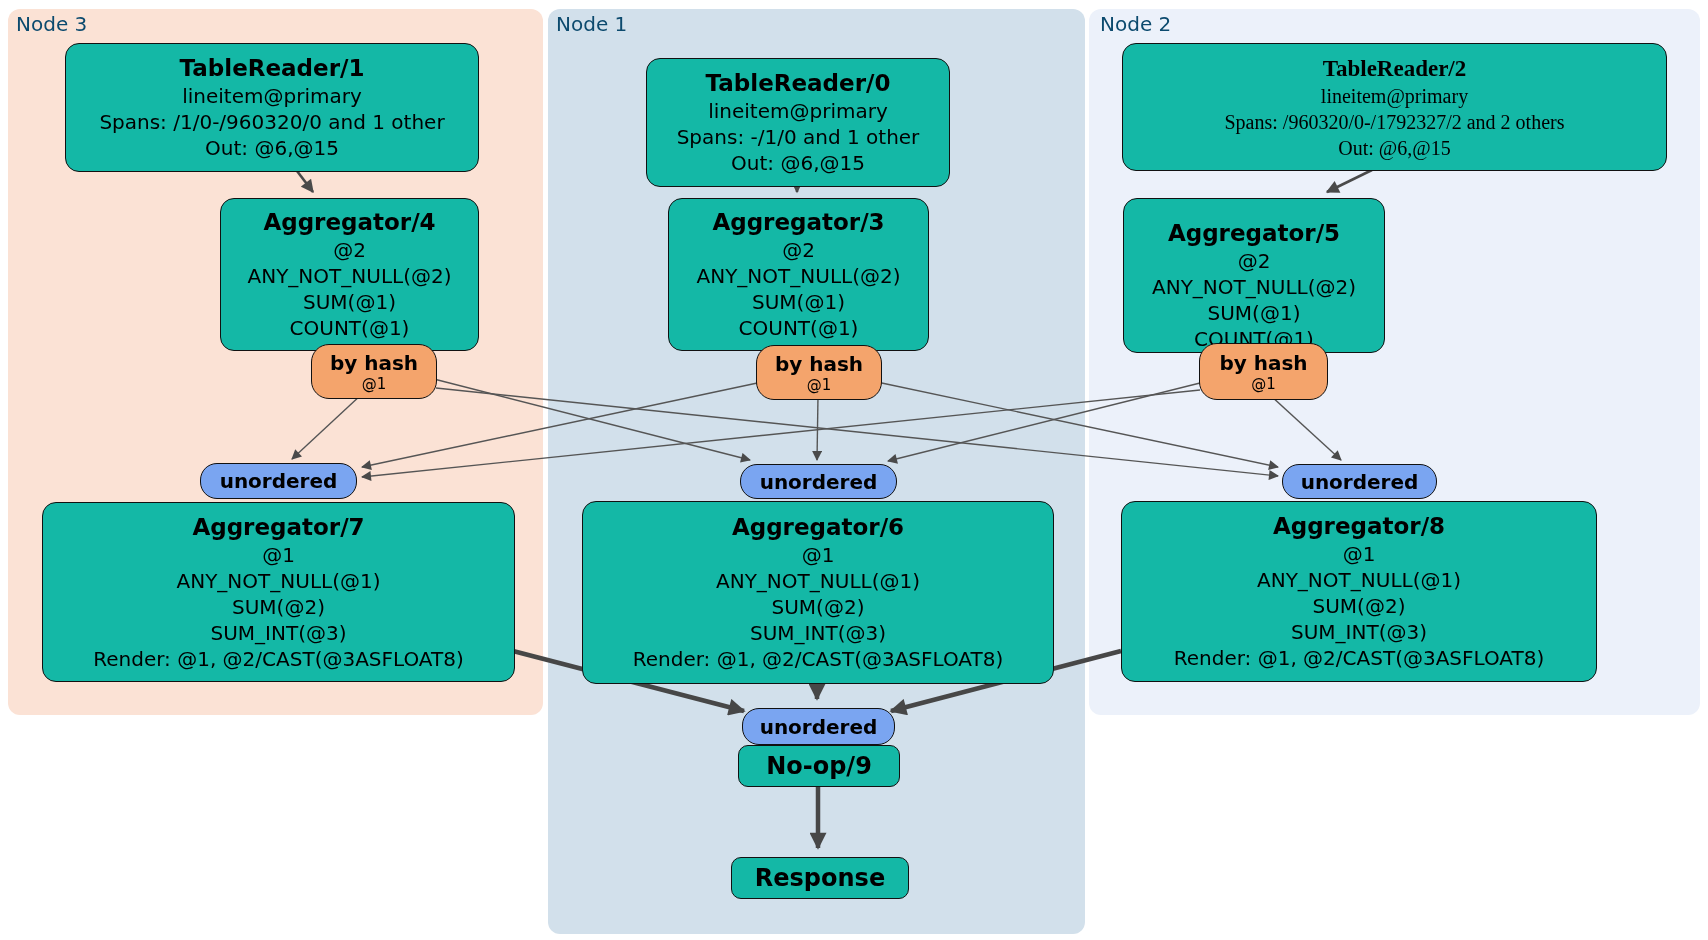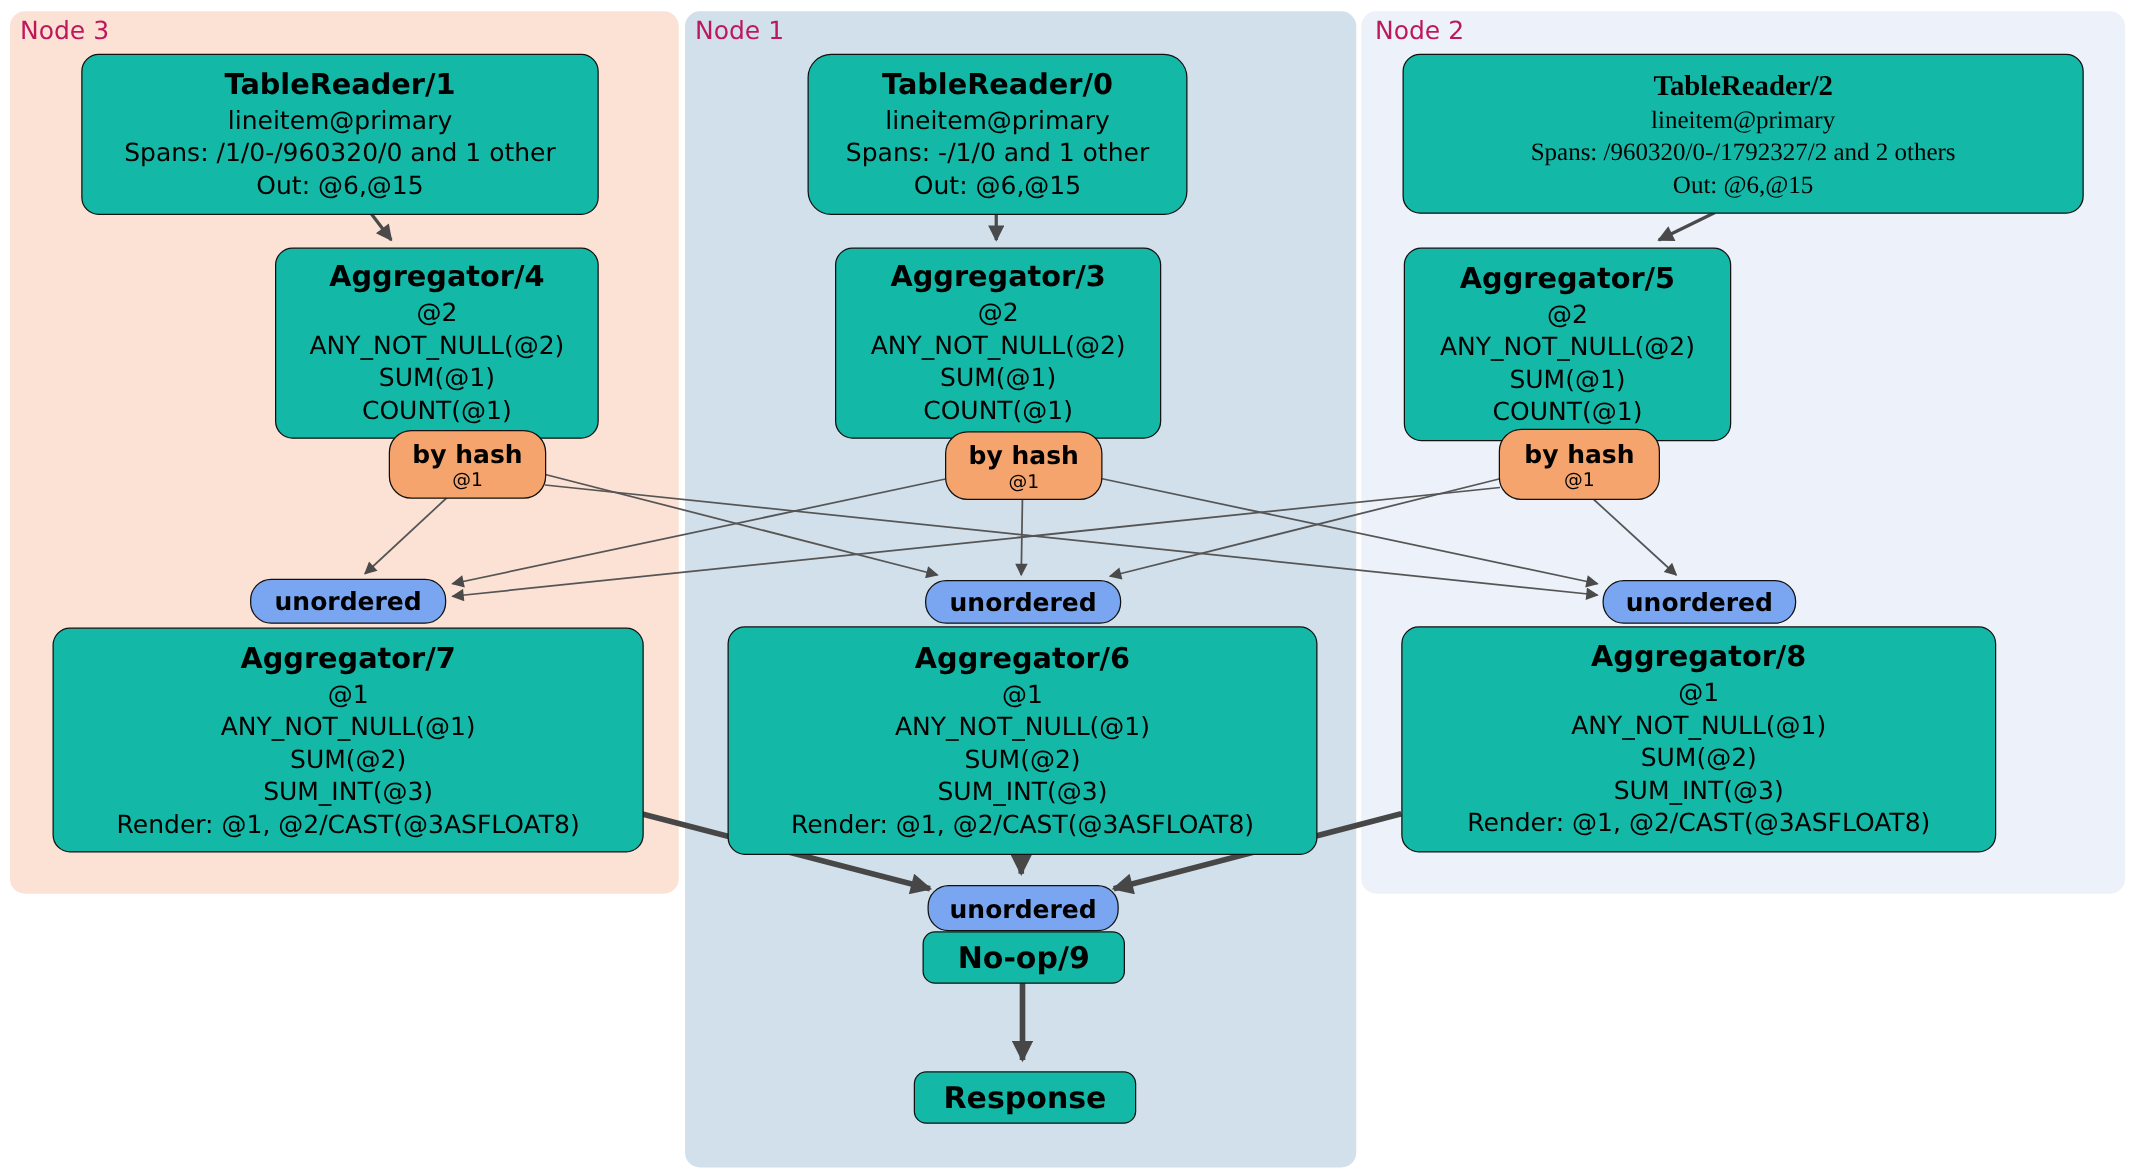--- a/index.html
+++ b/index.html
@@ -1,21 +1,21 @@
 <!DOCTYPE html>
 <html><head>
 <meta charset="utf-8">
 <style>
   html,body{margin:0;padding:0;background:#ffffff;}
   #canvas{
     position:relative;width:1708px;height:940px;overflow:hidden;
     font-family:"DejaVu Sans","Liberation Sans",sans-serif;color:#000;
   }
   .region{position:absolute;border-radius:12px;}
-  .region-label{position:absolute;font-size:20px;color:#be185d;}
+  .region-label{position:absolute;font-size:20px;color:#0c4a6e;}
   #edges{position:absolute;left:0;top:0;z-index:2;}
   .nbox{
     position:absolute;z-index:3;background:#14b8a6;border:1.7px solid #111;
     border-radius:14px;display:flex;flex-direction:column;justify-content:center;
     align-items:center;text-align:center;
   }
   .nbox .title{font-weight:bold;font-size:23px;line-height:29px;}
   .nbox .line{font-size:20px;line-height:26px;}
   .router{
     position:absolute;z-index:4;background:#f4a46c;border:1.7px solid #111;
@@ -110,21 +110,21 @@
 
   <div class="nbox" style="left:42px;top:502px;width:471px;height:178px;text-align:right;">
     <div class="title">Aggregator/7</div>
     <div class="line">@1</div>
     <div class="line">ANY_NOT_NULL(@1)</div>
     <div class="line">SUM(@2)</div>
     <div class="line">SUM_INT(@3)</div>
     <div class="line">Render: @1, @2/CAST(@3ASFLOAT8)</div>
   </div>
 
-  <div class="nbox" style="left:646px;top:43px;width:302px;height:127px;border-radius:19px;">
+  <div class="nbox" style="left:646px;top:58px;width:302px;height:127px;">
     <div class="title">TableReader/0</div>
     <div class="line">lineitem@primary</div>
     <div class="line">Spans: -/1/0 and 1 other</div>
     <div class="line">Out: @6,@15</div>
   </div>
 
   <div class="nbox" style="left:668px;top:198px;width:259px;height:151px;">
     <div class="title">Aggregator/3</div>
     <div class="line">@2</div>
     <div class="line">ANY_NOT_NULL(@2)</div>
@@ -162,21 +162,21 @@
     <div class="title">Response</div>
   </div>
 
   <div class="nbox" style="left:1122px;top:43px;width:543px;height:126px;font-family:Liberation Serif, serif;">
     <div class="title">TableReader/2</div>
     <div class="line">lineitem@primary</div>
     <div class="line">Spans: /960320/0-/1792327/2 and 2 others</div>
     <div class="line">Out: @6,@15</div>
   </div>
 
-  <div class="nbox" style="left:1123px;top:198px;width:260px;height:153px;">
+  <div class="nbox" style="left:1123px;top:198px;width:260px;height:153px;justify-content:flex-end;">
     <div class="title">Aggregator/5</div>
     <div class="line">@2</div>
     <div class="line">ANY_NOT_NULL(@2)</div>
     <div class="line">SUM(@1)</div>
     <div class="line">COUNT(@1)</div>
   </div>
 
   <div class="router" style="left:1199px;top:343px;width:127px;height:55px;">
     <div class="rlabel">by hash</div>
     <div class="rdetail">@1</div>

